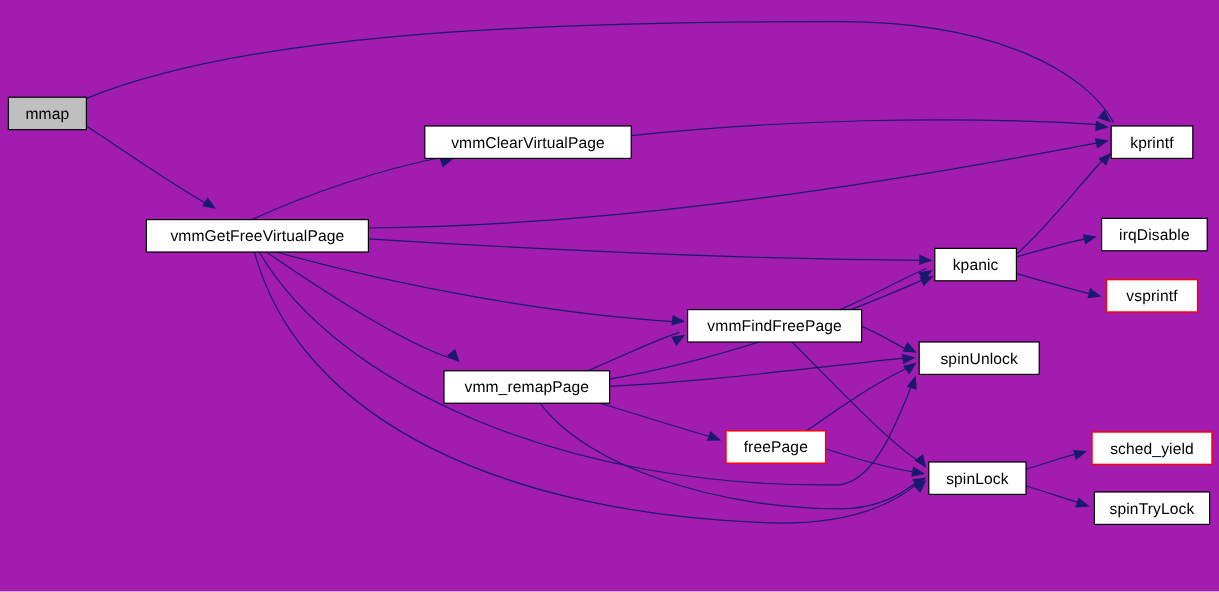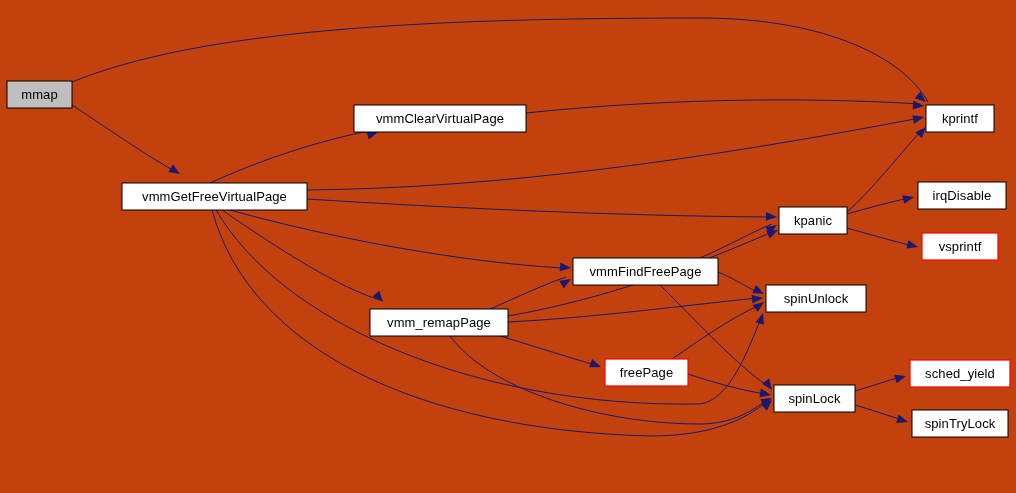--- a/index.html
+++ b/index.html
@@ -4,21 +4,21 @@
 <style>
   html, body {
     margin: 0;
     padding: 0;
     background: #ffffff;
   }
   #graph-root {
     position: relative;
     width: 1016px;
     height: 493px;
-    background: #c2410c;
+    background: #a21caf;
     font-family: "Liberation Sans", sans-serif;
     overflow: hidden;
   }
   svg#callgraph {
     display: block;
     width: 1016px;
     height: 493px;
   }
   .node-rect {
     fill: #ffffff;

